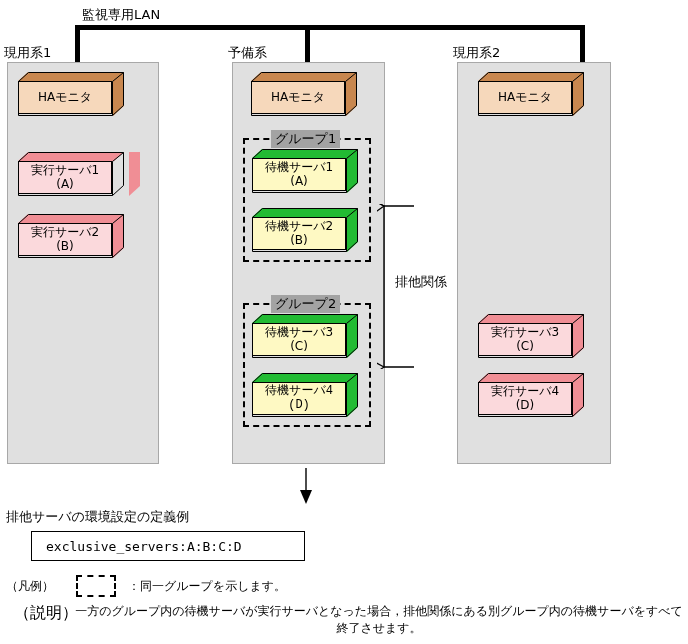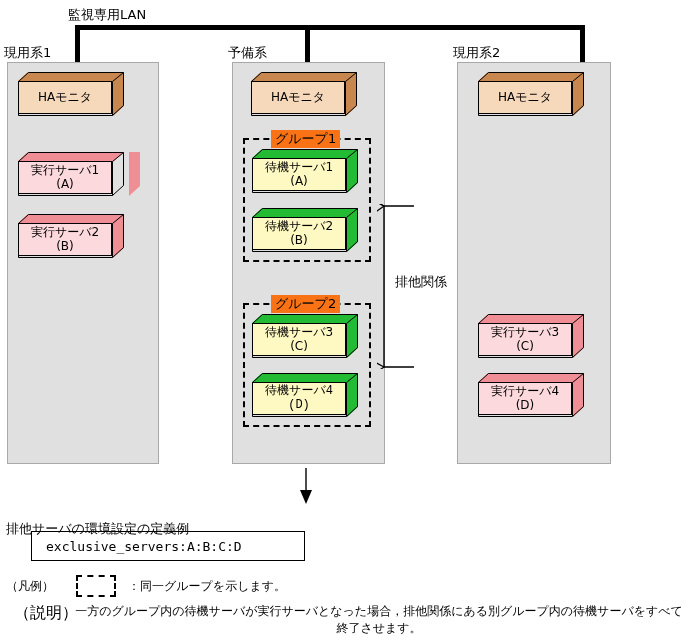--- a/index.html
+++ b/index.html
@@ -12,21 +12,21 @@
     height: 644px;
     position: relative;
     font-family: "DejaVu Sans", "Liberation Sans", sans-serif;
     color: #000000;
     overflow: hidden;
   }
   .abs { position: absolute; }
 
   
   #lan-label {
-    left: 68px; top: 6px;
+    left: 82px; top: 6px;
     font-size: 13px;
     white-space: nowrap;
   }
   .lan-bar {
     background: #000000;
   }
   #lan-bus-horizontal {
     left: 75px; top: 25px;
     width: 510px; height: 5px;
   }
@@ -109,21 +109,21 @@
   .group-frame {
     border: 2px dashed #000000;
     width: 124px;
   }
   #group1-frame { left: 243px; top: 138px; height: 120px; }
   #group2-frame { left: 243px; top: 303px; height: 120px; }
   .group-label {
     position: absolute;
     top: -10px;
     left: 26px;
-    background: #f97316;
+    background: #a3a3a3;
     padding: 0 4px;
     font-size: 13px;
     white-space: nowrap;
   }
 
   
   #exclusive-bracket {
     left: 377px; top: 204px;
     width: 38px; height: 165px;
   }
@@ -134,21 +134,20 @@
   }
 
   
   #down-arrow { left: 296px; top: 468px; width: 20px; height: 36px; }
 
   
   #definition-title {
     left: 6px; top: 508px;
     font-size: 13px;
     white-space: nowrap;
-    margin-top: 12px;
   }
   #definition-box {
     left: 8px; top: 531px;
     width: 272px; height: 28px;
     border: 1px solid #000000;
     display: flex;
     align-items: center;
     margin-left: 23px;
   }
   #definition-code {

